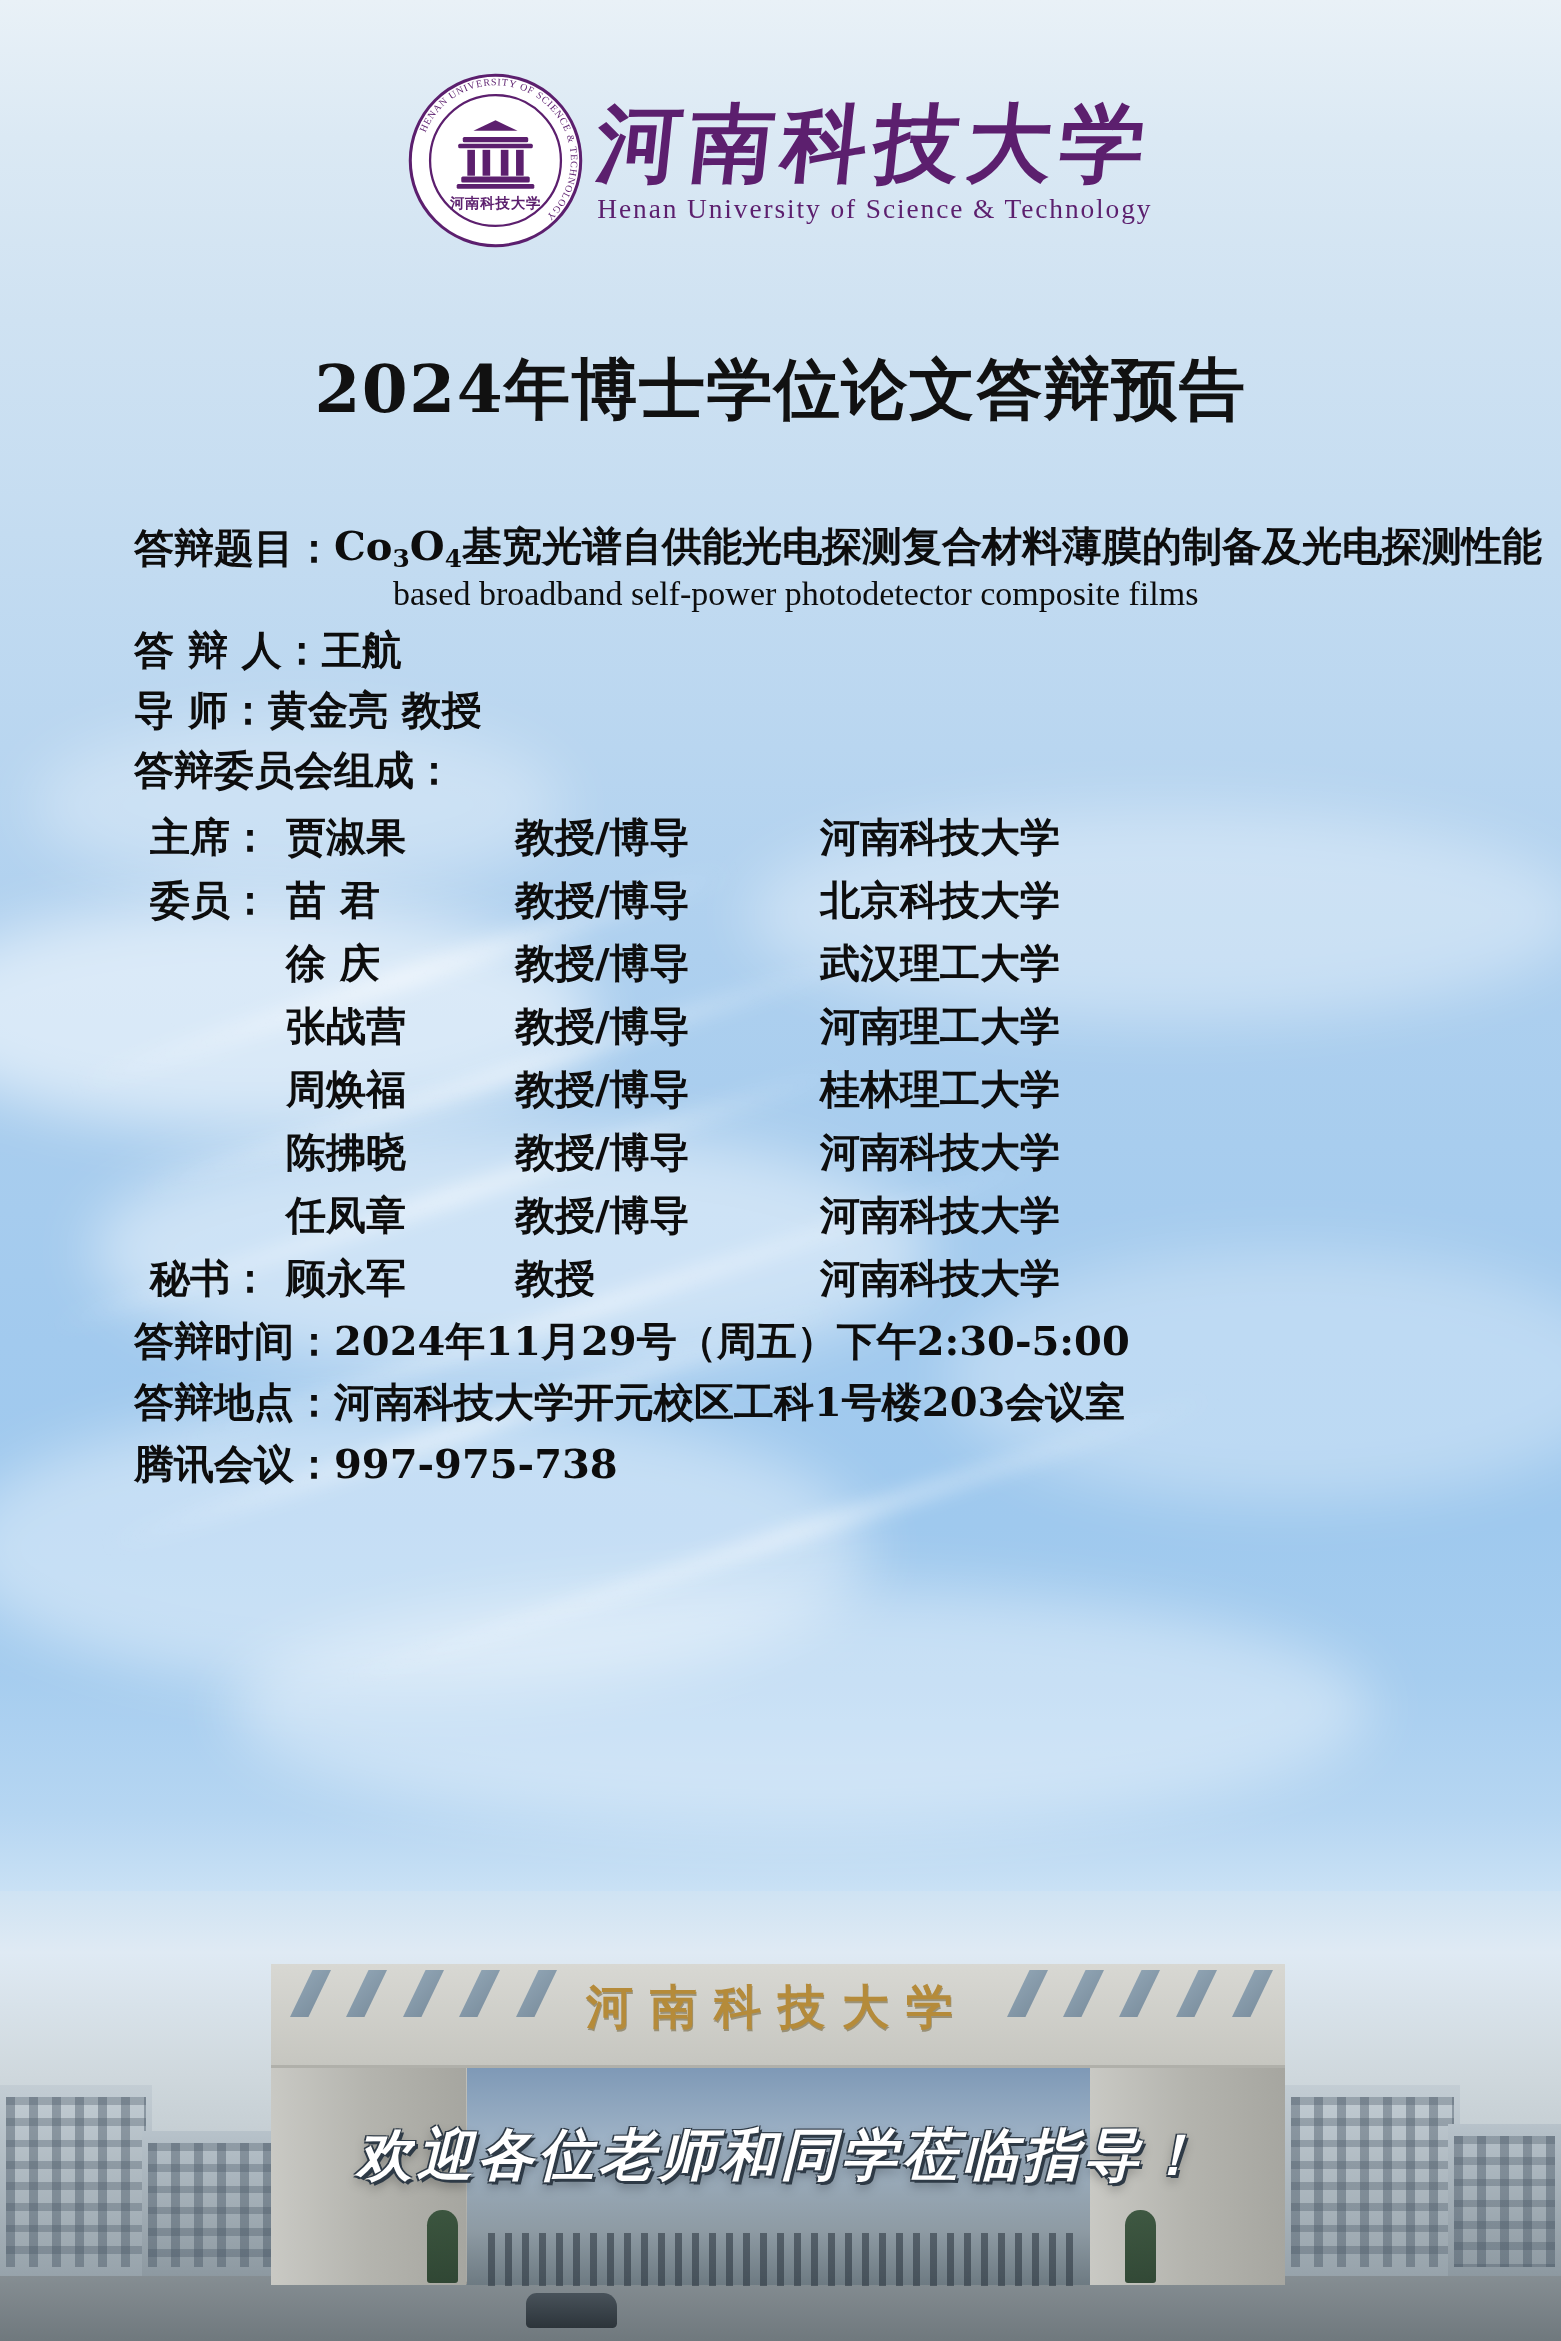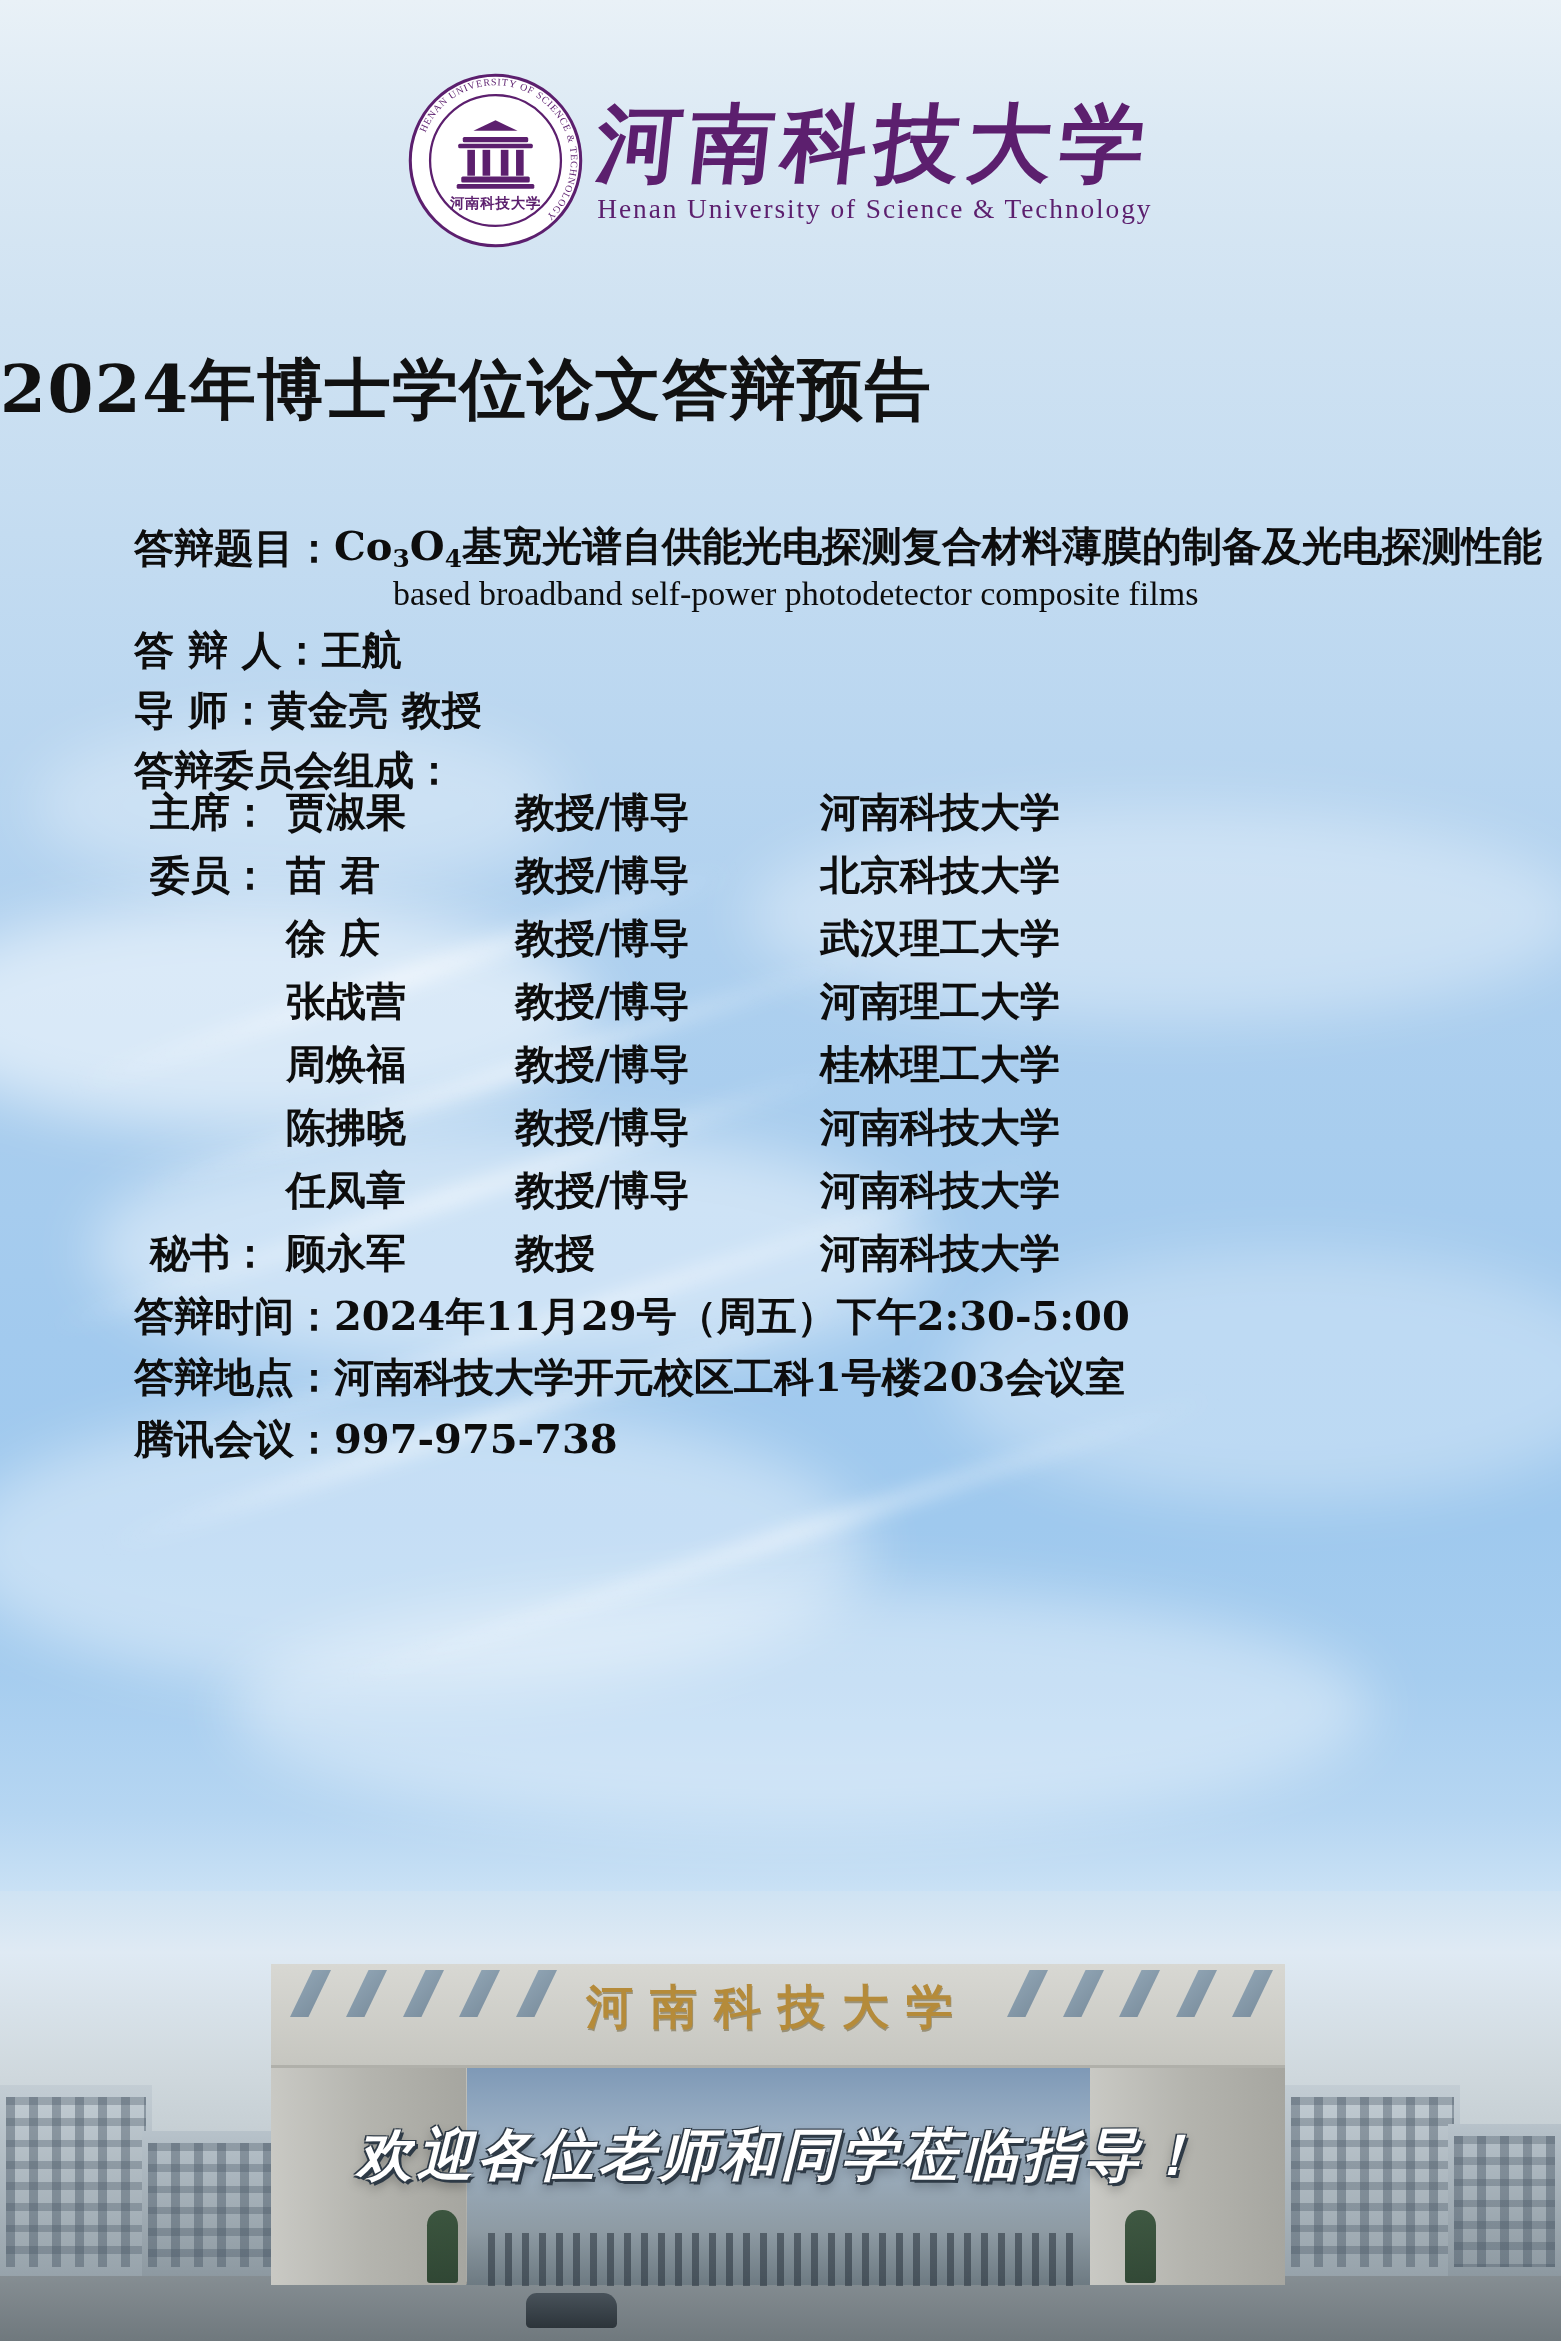--- a/index.html
+++ b/index.html
@@ -106,20 +106,21 @@
     letter-spacing: 1.9px;
     margin-top: 6.1px;
     white-space: nowrap;
   }
 
   
   .main-title {
     position: absolute;
     left: 0; top: 345px;
     width: 1561px;
+    text-align: center;
     font-family: "DejaVu Serif", serif;
     font-size: 66px;
     font-weight: 700;
     color: #111111;
     letter-spacing: 1.5px;
   }
 
   
   .body-block {
     position: absolute;
@@ -154,21 +155,21 @@
     font-weight: 400;
     letter-spacing: 0px;
     margin-top: 17px;
     white-space: nowrap;
   }
   .title-en-block { margin-left: 259px; }
   sub { font-size: 0.62em; vertical-align: baseline; position: relative; top: 0.28em; }
 
   .row.person { margin-top: 17px; }
 
-  .cmt-head { margin-top: 13.7px; margin-bottom: 2px; }
+  .cmt-head { margin-top: 13.7px; margin-bottom: 27px; }
 
   .member {
     display: flex;
     font-size: 40px;
     font-weight: 700;
     line-height: 1.0;
     margin-bottom: 23px;
     white-space: nowrap;
   }
   .m-role  { width: 152px; flex: none; text-align: center; }

